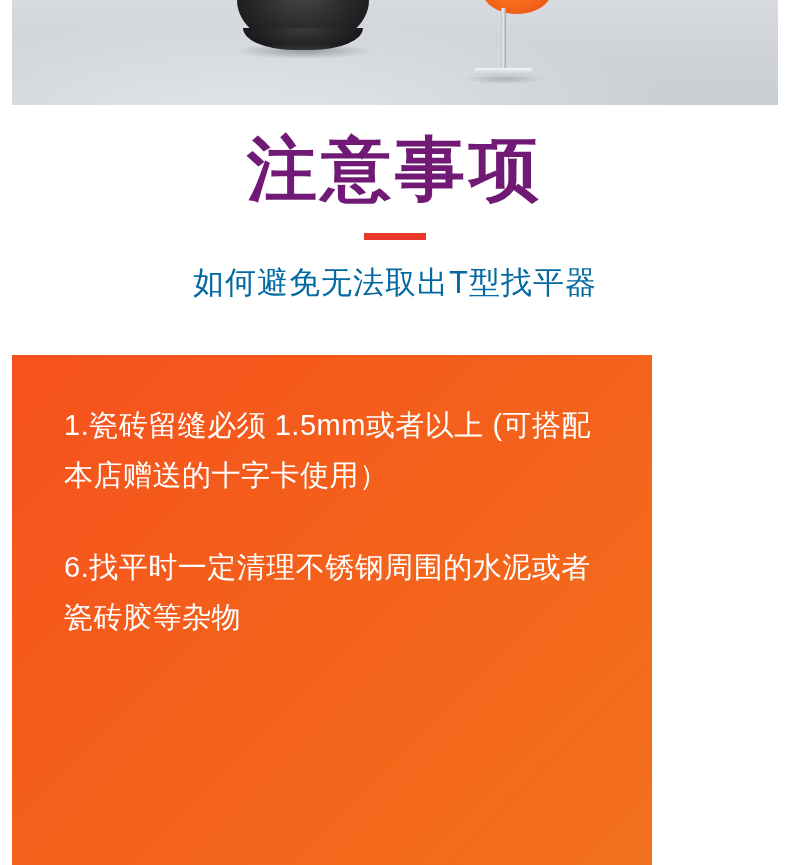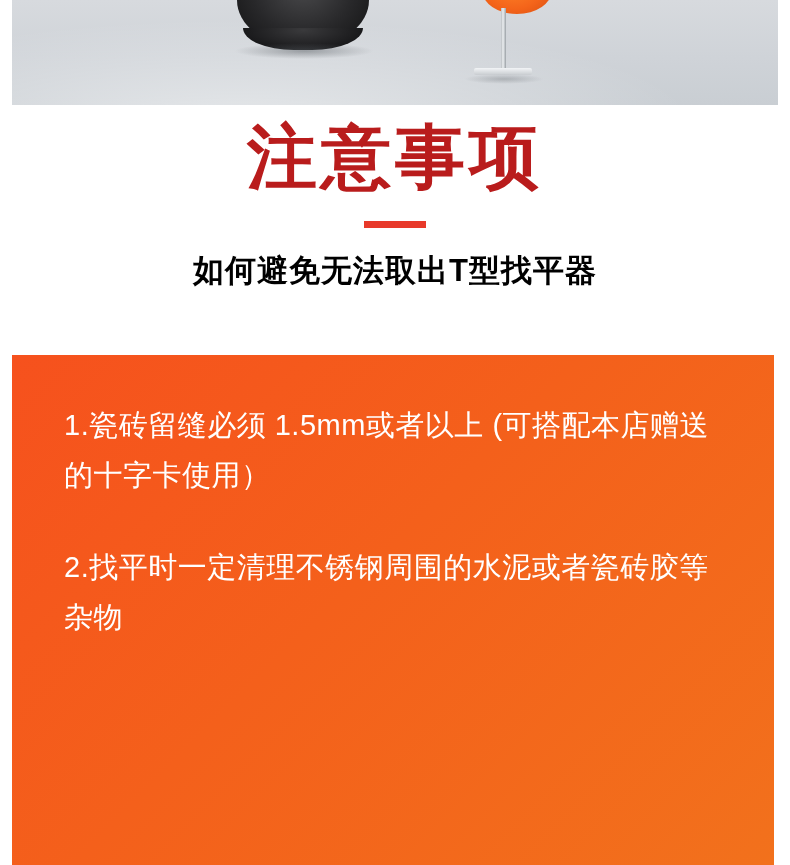--- a/index.html
+++ b/index.html
@@ -107,49 +107,49 @@
   .heading-block {
     position: absolute;
     left: 0;
     top: 105px;
     width: 790px;
     height: 245px;
     text-align: center;
   }
   .main-title {
     margin: 0;
-    padding-top: 16px;
+    padding-top: 28px;
     font-size: 70px;
     line-height: 1.05;
     font-weight: bold;
-    color: #b91c1c;
+    color: #701a75;
     letter-spacing: 4px;
     font-family: "Liberation Sans", "DejaVu Sans", sans-serif;
   }
   .title-rule {
     width: 62px;
     height: 7px;
     background: #e8392a;
     margin: 26px auto 0 auto;
   }
   .sub-title {
     margin: 0;
     padding-top: 22px;
     font-size: 31px;
-    color: #000000;
-    font-weight: bold;
+    color: #0369a1;
+    font-weight: normal;
     letter-spacing: 1px;
   }
 
   
   .notice-panel {
     position: absolute;
     left: 12px;
     top: 355px;
-    width: 762px;
+    width: 640px;
     height: 510px;
     background: linear-gradient(135deg, #f6511d 0%, #f4601b 45%, #f2711c 100%);
     box-sizing: border-box;
     padding: 46px 52px 0 52px;
     overflow: hidden;
   }
   .notice-item {
     color: #ffffff;
     font-size: 29px;
     line-height: 1.72;
@@ -178,16 +178,16 @@
   </div>
 
   <div class="heading-block">
     <h1 class="main-title">注意事项</h1>
     <div class="title-rule"></div>
     <h2 class="sub-title">如何避免无法取出T型找平器</h2>
   </div>
 
   <div class="notice-panel">
     <p class="notice-item">1.瓷砖留缝必须 1.5mm或者以上 (可搭配本店赠送的十字卡使用）</p>
-    <p class="notice-item">2.找平时一定清理不锈钢周围的水泥或者瓷砖胶等杂物</p>
+    <p class="notice-item">6.找平时一定清理不锈钢周围的水泥或者瓷砖胶等杂物</p>
   </div>
 
 </div>
 
 </body></html>

